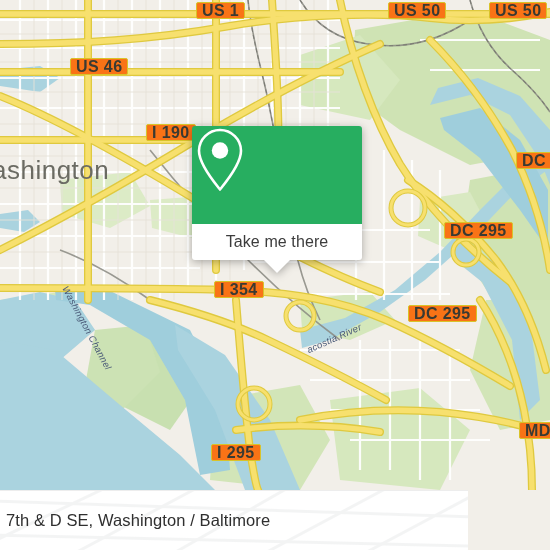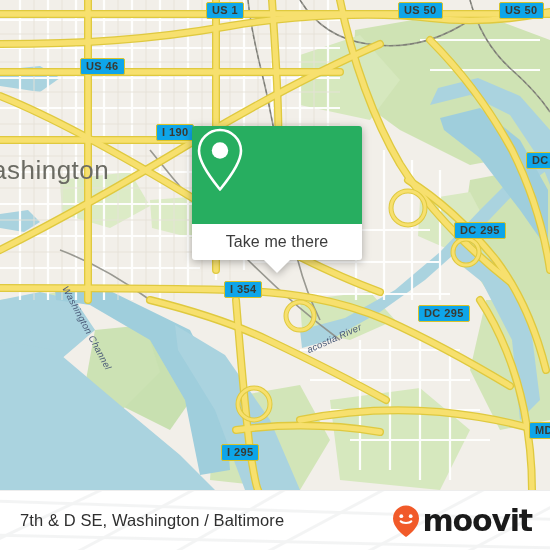--- a/index.html
+++ b/index.html
@@ -10,33 +10,32 @@
   }
   #app{position:absolute;inset:0;width:550px;height:550px;overflow:hidden;}
 
   
   #map{position:absolute;left:0;top:0;width:550px;height:490px;overflow:hidden;background:#F2EFE9;}
   #map svg{position:absolute;left:0;top:0;}
 
   
   .shield{
     position:absolute;
-    background:#0ea5e9;
+    background:#f97316;
     border:1.5px solid #D9C32A;
     border-radius:2px;
     color:#3A3A32;
     font-weight:bold;
-    font-size:11px;
+    font-size:16px;
     letter-spacing:.4px;
     padding:1.5px 5px 2px 5px;
     line-height:11px;
     white-space:nowrap;
     font-family:"Liberation Sans",sans-serif;
     box-sizing:border-box;
-    margin-left:10px;
   }
 
   
   .place-label{
     position:absolute;
     color:#6B6B63;
     font-size:26px;
     letter-spacing:.5px;
     white-space:nowrap;
     font-family:"Liberation Sans",sans-serif;
@@ -84,24 +83,24 @@
   #attribution{
     position:absolute;left:0;top:466px;width:550px;height:24px;
     background:rgba(255,255,255,.78);
     display:flex;align-items:center;
     color:#3A3A3A;font-size:12.5px;
     padding-left:8px;box-sizing:border-box;
   }
 
   
   #footer{
-    position:absolute;left:0;top:490px;width:550px;height:60px;
+    position:absolute;left:0;top:490px;width:468px;height:60px;
     background:#FFFFFF;
-    display:flex;align-items:center;justify-content:space-between;
-    padding:0 18px 0 20px;box-sizing:border-box;
+    display:flex;align-items:center;justify-content:flex-start;
+    padding:0 18px 0 6px;box-sizing:border-box;
     border-top:1px solid #EDEDED;
     overflow:hidden;
   }
   #footer-bg{position:absolute;left:0;top:0;width:550px;height:60px;opacity:.11;}
   #footer-title{
     position:relative;color:#2F2F2F;font-size:16.5px;letter-spacing:.1px;white-space:nowrap;
   }
   #brand{position:relative;display:flex;align-items:center;gap:2px;}
   #brand-word{
     color:#1A1A1A;font-size:30px;letter-spacing:-1.2px;line-height:30px;
@@ -262,24 +261,15 @@
   <div id="footer">
     <svg id="footer-bg" width="550" height="60" viewBox="0 0 550 60">
       <g stroke="#9AA0A6" stroke-width="3" fill="none">
         <path d="M-10,52 L120,-10 M60,70 L210,-10 M160,70 L300,-10 M250,70 L400,-10 M350,70 L500,-10 M450,70 L600,-10"></path>
         <path d="M-10,10 L600,30 M-10,44 L600,58"></path>
       </g>
     </svg>
 
     <div id="footer-title">7th &amp; D SE, Washington / Baltimore</div>
 
-    <div id="brand">
-      <svg width="30" height="34" viewBox="0 0 30 34">
-        <path d="M15,1.5 C7.8,1.5 2,7.3 2,14.5 C2,22.6 10.6,30 15,33 C19.4,30 28,22.6 28,14.5 C28,7.3 22.2,1.5 15,1.5 Z" fill="#F15A29"></path>
-        <circle cx="10.3" cy="12.2" r="1.9" fill="#FFFFFF"></circle>
-        <circle cx="19.7" cy="12.2" r="1.9" fill="#FFFFFF"></circle>
-        <path d="M9.6,17.2 C11.4,19.6 18.6,19.6 20.4,17.2" stroke="#FFFFFF" stroke-width="2" fill="none" stroke-linecap="round"></path>
-      </svg>
-      <span id="brand-word">moovit</span>
-    </div>
   </div>
 
 </div>
 
 </body></html>

